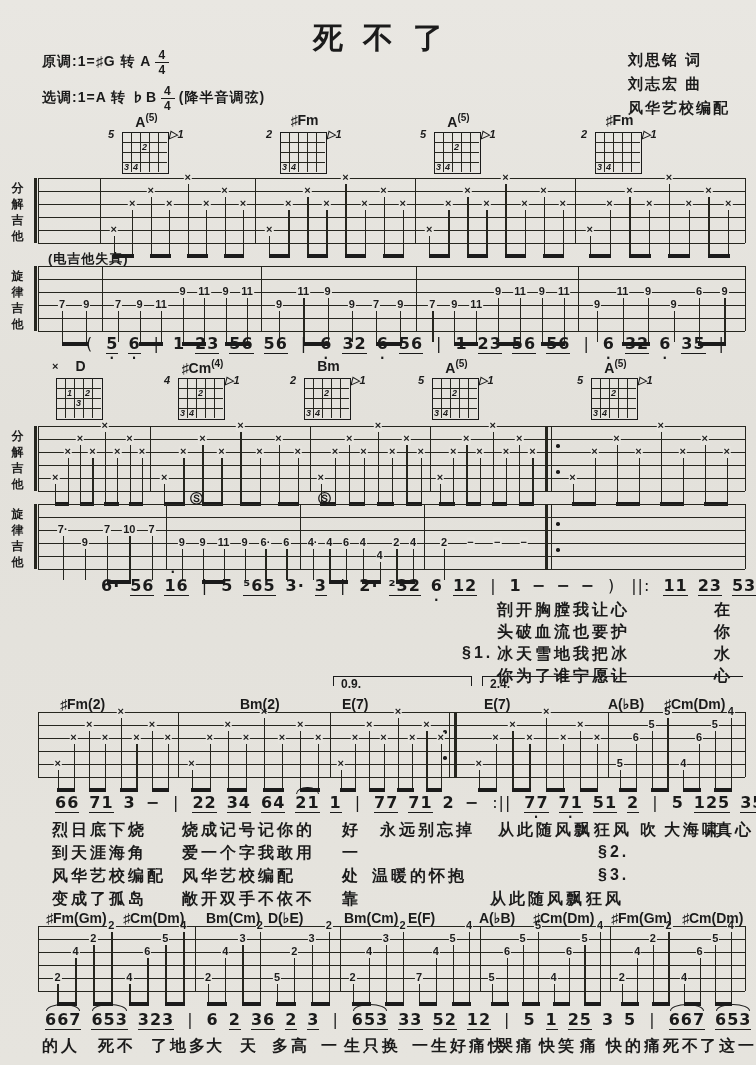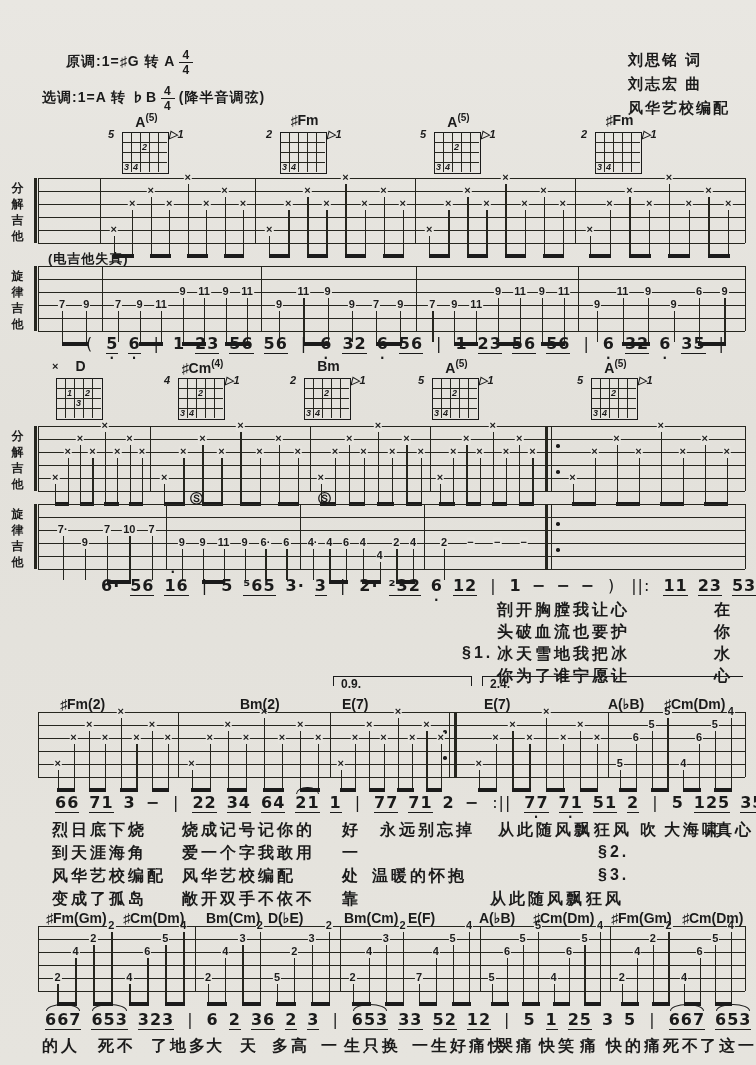--- a/index.html
+++ b/index.html
@@ -43,22 +43,23 @@
   .tok.lo::after{content:"·";position:absolute;left:50%;bottom:-12px;transform:translateX(-50%);font-size:12px;}
   .tok.hi:not(.tie)::before{content:"·";position:absolute;left:25%;top:-11px;font-size:12px;}
   .tok.tie::before{content:"";position:absolute;left:1px;right:1px;top:-7px;height:6px;
       border:1.4px solid #1b1b1b;border-bottom:none;border-radius:100% 100% 0 0 / 200% 200% 0 0;}
   .lyr{position:absolute;font-size:16px;font-weight:600;letter-spacing:3px;white-space:nowrap;}
 </style>
 </head>
 <body>
 
 <div id="sheet">
+  <div class="abs title">死不了</div>
 
-  <div class="abs tuning" style="top:48px;margin-left:24px;">
+  <div class="abs tuning" style="top:48px;">
     <span>原调:1=</span><span>♯G 转 A</span><span class="frac"><i>4</i><i>4</i></span><span></span>
   </div>
   <div class="abs tuning" style="top:84px;">
     <span>选调:1=</span><span>A 转 ♭B</span><span class="frac"><i>4</i><i>4</i></span><span>(降半音调弦)</span>
   </div>
 
   <div class="abs credits">
     <div>刘思铭 词</div>
     <div>刘志宏 曲</div>
     <div>风华艺校编配</div>

